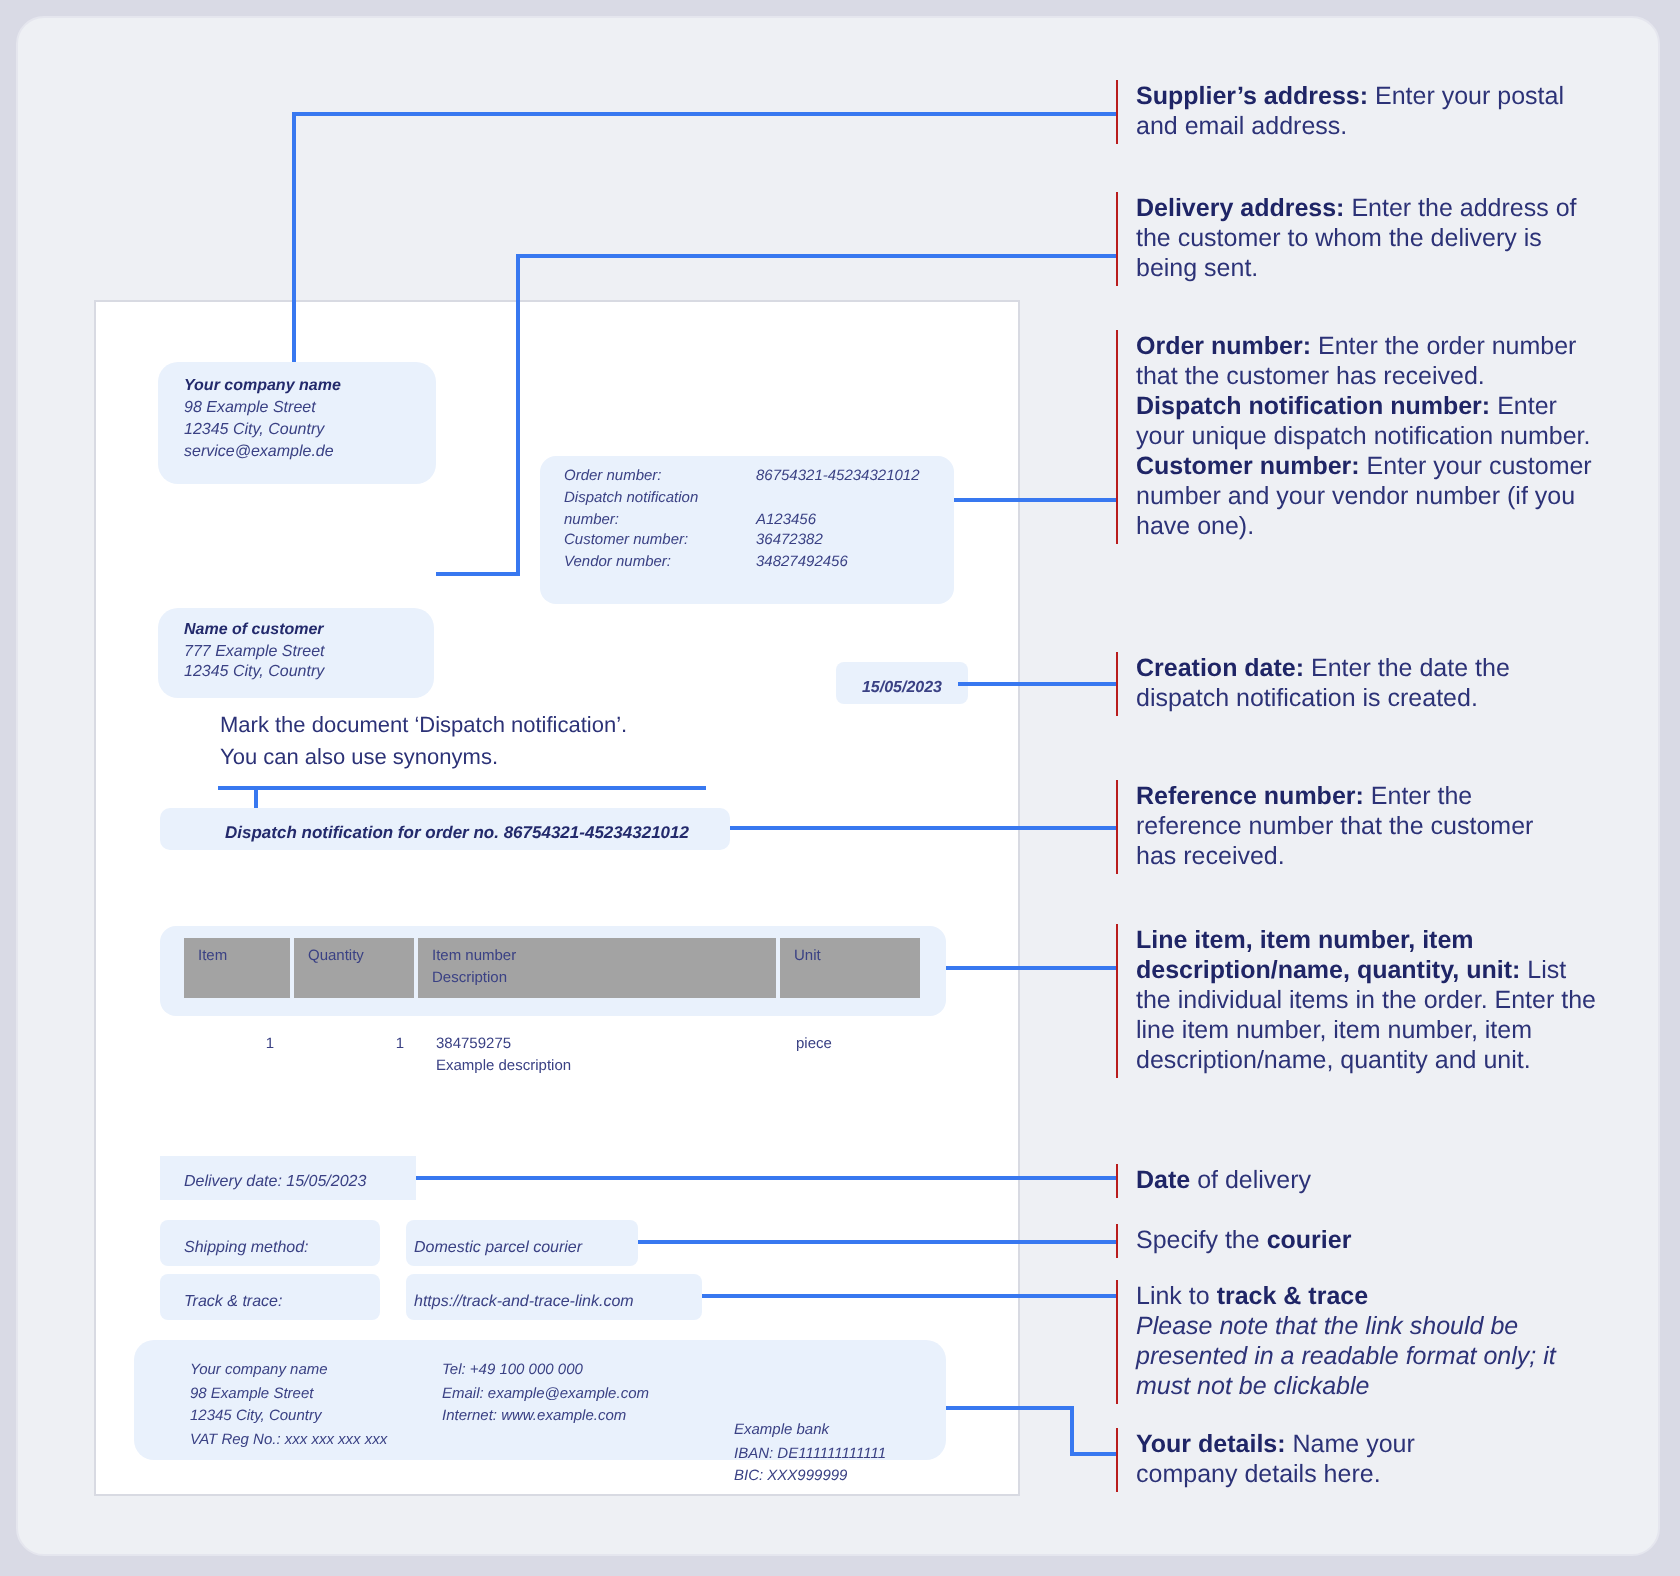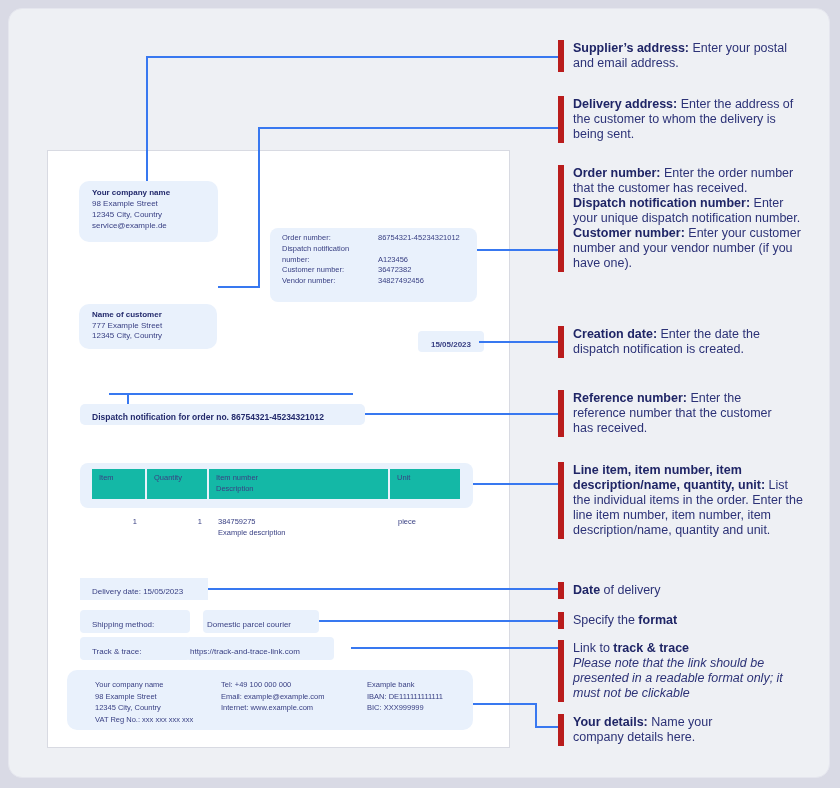--- a/index.html
+++ b/index.html
@@ -1,28 +1,28 @@
 <!DOCTYPE html>
 <html><head>
 <meta charset="utf-8">
 <style>
   html,body{margin:0;padding:0;}
   body{width:840px;height:788px;font-family:"Liberation Sans",sans-serif;}
   .stage{position:relative;width:840px;height:788px;background:#d9dae5;overflow:hidden;}
   .card{position:absolute;left:8px;top:8px;width:822px;height:770px;background:#eef0f4;border:1px solid #e5e6ee;border-radius:14px;box-sizing:border-box;}
   .doc{position:absolute;left:47px;top:150px;width:463px;height:598px;background:#ffffff;border:1px solid #d8dae2;box-sizing:border-box;}
-  .hl{position:absolute;background:#e9f1fc;box-sizing:border-box;}
+  .hl{position:absolute;background:#e9f1fc;box-sizing:border-box;font-style:italic;}
   .t8{font-size:8px;line-height:11px;color:#3a4184;}
   .t75{font-size:7.5px;line-height:10.8px;color:#3a4184;}
   .b{font-weight:bold;color:#232a6c;}
   .line{position:absolute;background:#3878f0;}
-  .ann{position:absolute;left:558px;border-left:6px solid #b91c1c;padding:1px 0 1px 9px;font-size:12.5px;line-height:15px;color:#2c3277;}
+  .ann{position:absolute;left:558px;border-left:1px solid #b91c1c;padding:1px 0 1px 9px;font-size:12.5px;line-height:15px;color:#2c3277;}
   .ann b{color:#1f2566;}
   .ann .it{font-style:italic;}
-  .hcell{position:absolute;background:#14b8a6;box-sizing:border-box;padding:4px 0 0 7px;font-size:7.5px;line-height:10.5px;color:#3a4184;}
+  .hcell{position:absolute;background:#a3a3a3;box-sizing:border-box;padding:4px 0 0 7px;font-size:7.5px;line-height:10.5px;color:#3a4184;}
   .rowv{position:absolute;font-size:7.5px;line-height:11px;color:#3a4184;}
   .striptext{font-size:8px;color:#3a4184;}
 </style>
 </head>
 <body>
 
 <div class="stage">
   <div class="card"></div>
 
   <div class="doc"></div>
@@ -54,24 +54,28 @@
       <div class="t75">A123456</div>
       <div class="t75">36472382</div>
       <div class="t75">34827492456</div>
     </div>
   </div>
 
   <div class="hl" style="left:418px;top:331px;width:66px;height:21px;border-radius:4px;text-align:center;line-height:21px;">
     <span class="striptext b">15/05/2023</span>
   </div>
 
+  <div style="position:absolute;left:110px;top:356px;font-size:11px;line-height:15.5px;color:#2c3277;">
+    <div>Mark the document ‘Dispatch notification’.</div>
+    <div>You can also use synonyms.</div>
+  </div>
   <div class="line" style="left:109px;top:393px;width:244px;height:2px;"></div>
   <div class="line" style="left:127px;top:393px;width:2px;height:13px;"></div>
 
-  <div class="hl" style="left:80px;top:404px;width:285px;height:21px;border-radius:5px;line-height:21px;padding-left:12px;">
+  <div class="hl" style="left:80px;top:404px;width:285px;height:21px;border-radius:5px;line-height:21px;padding-left:12px;text-align:center;">
     <span style="font-size:8.5px;" class="b">Dispatch notification for order no. 86754321-45234321012</span>
   </div>
 
   <div class="hl" style="left:80px;top:463px;width:393px;height:45px;border-radius:8px;"></div>
   <div class="hcell" style="left:92px;top:469px;width:53px;height:30px;">Item</div>
   <div class="hcell" style="left:147px;top:469px;width:60px;height:30px;">Quantity</div>
   <div class="hcell" style="left:209px;top:469px;width:179px;height:30px;">
     <div>Item number</div>
     <div>Description</div>
   </div>
@@ -92,38 +96,38 @@
   <div class="hl" style="left:80px;top:610px;width:110px;height:23px;border-radius:4px;line-height:23px;padding-left:12px;">
     <span class="striptext">Shipping method:</span>
   </div>
   <div class="hl" style="left:203px;top:610px;width:116px;height:23px;border-radius:4px;line-height:23px;padding-left:4px;">
     <span class="striptext">Domestic parcel courier</span>
   </div>
 
   <div class="hl" style="left:80px;top:637px;width:110px;height:23px;border-radius:4px;line-height:23px;padding-left:12px;">
     <span class="striptext">Track &amp; trace:</span>
   </div>
-  <div class="hl" style="left:186px;top:637px;width:148px;height:23px;border-radius:4px;line-height:23px;padding-left:4px;">
+  <div class="hl" style="left:203px;top:637px;width:148px;height:23px;border-radius:4px;line-height:23px;padding-left:4px;">
     <span class="striptext">https://track-and-trace-link.com</span>
   </div>
 
   <div class="hl" style="left:67px;top:670px;width:406px;height:60px;border-radius:10px;">
     <div style="position:absolute;left:28px;top:9px;" class="t75">
       <div style="line-height:11.5px;">Your company name</div>
       <div style="line-height:11.5px;">98 Example Street</div>
       <div style="line-height:11.5px;">12345 City, Country</div>
       <div style="line-height:11.5px;">VAT Reg No.: xxx xxx xxx xxx</div>
     </div>
     <div style="position:absolute;left:154px;top:9px;" class="t75">
       <div style="line-height:11.5px;">Tel: +49 100 000 000</div>
       <div style="line-height:11.5px;">Email: example@example.com</div>
       <div style="line-height:11.5px;">Internet: www.example.com</div>
     </div>
     <div style="position:absolute;left:300px;top:9px;" class="t75">
-      <div style="line-height:11.5px;">Example bank</div>
+      <div style="line-height:11.5px;margin-top:30px;">Example bank</div>
       <div style="line-height:11.5px;">IBAN: DE111111111111</div>
       <div style="line-height:11.5px;">BIC: XXX999999</div>
     </div>
   </div>
 
   <div class="line" style="left:146px;top:56px;width:2px;height:125px;"></div>
   <div class="line" style="left:146px;top:56px;width:412px;height:2px;"></div>
 
   <div class="line" style="left:218px;top:286px;width:42px;height:2px;"></div>
   <div class="line" style="left:258px;top:127px;width:2px;height:161px;"></div>
@@ -165,21 +169,21 @@
 
   <div class="ann" style="top:462px;width:232px;">
     <b>Line item, item number, item description/name, quantity, unit:</b><span> List the individual items in the order. Enter the line item number, item number, item description/name, quantity and unit.</span>
   </div>
 
   <div class="ann" style="top:582px;width:232px;">
     <b>Date</b><span> of delivery</span>
   </div>
 
   <div class="ann" style="top:612px;width:232px;">
-    <span>Specify the </span><b>format</b>
+    <span>Specify the </span><b>courier</b>
   </div>
 
   <div class="ann" style="top:640px;width:232px;">
     <div><span>Link to </span><b>track &amp; trace</b></div>
     <div class="it">Please note that the link should be presented in a readable format only; it must not be clickable</div>
   </div>
 
   <div class="ann" style="top:714px;width:170px;">
     <b>Your details:</b><span> Name your company details here.</span>
   </div>

